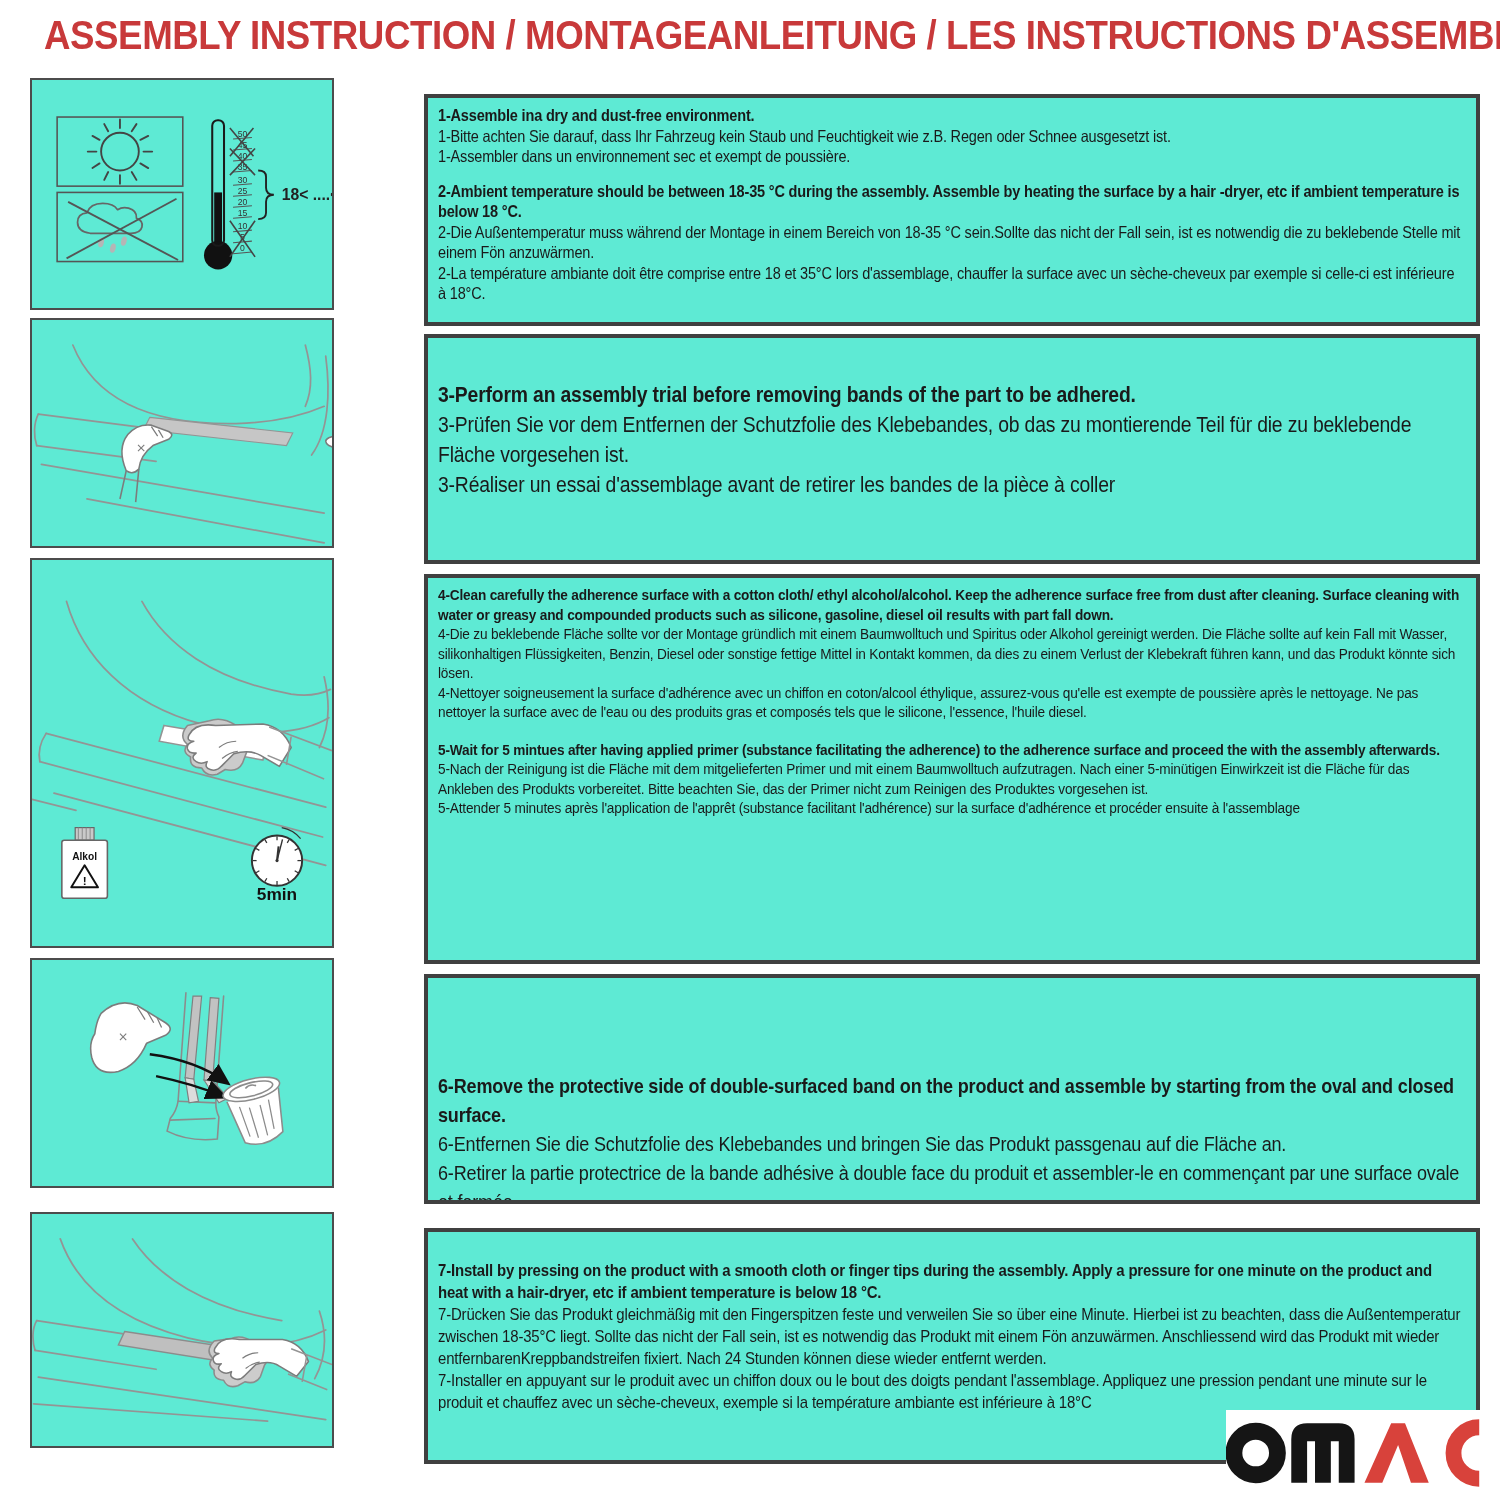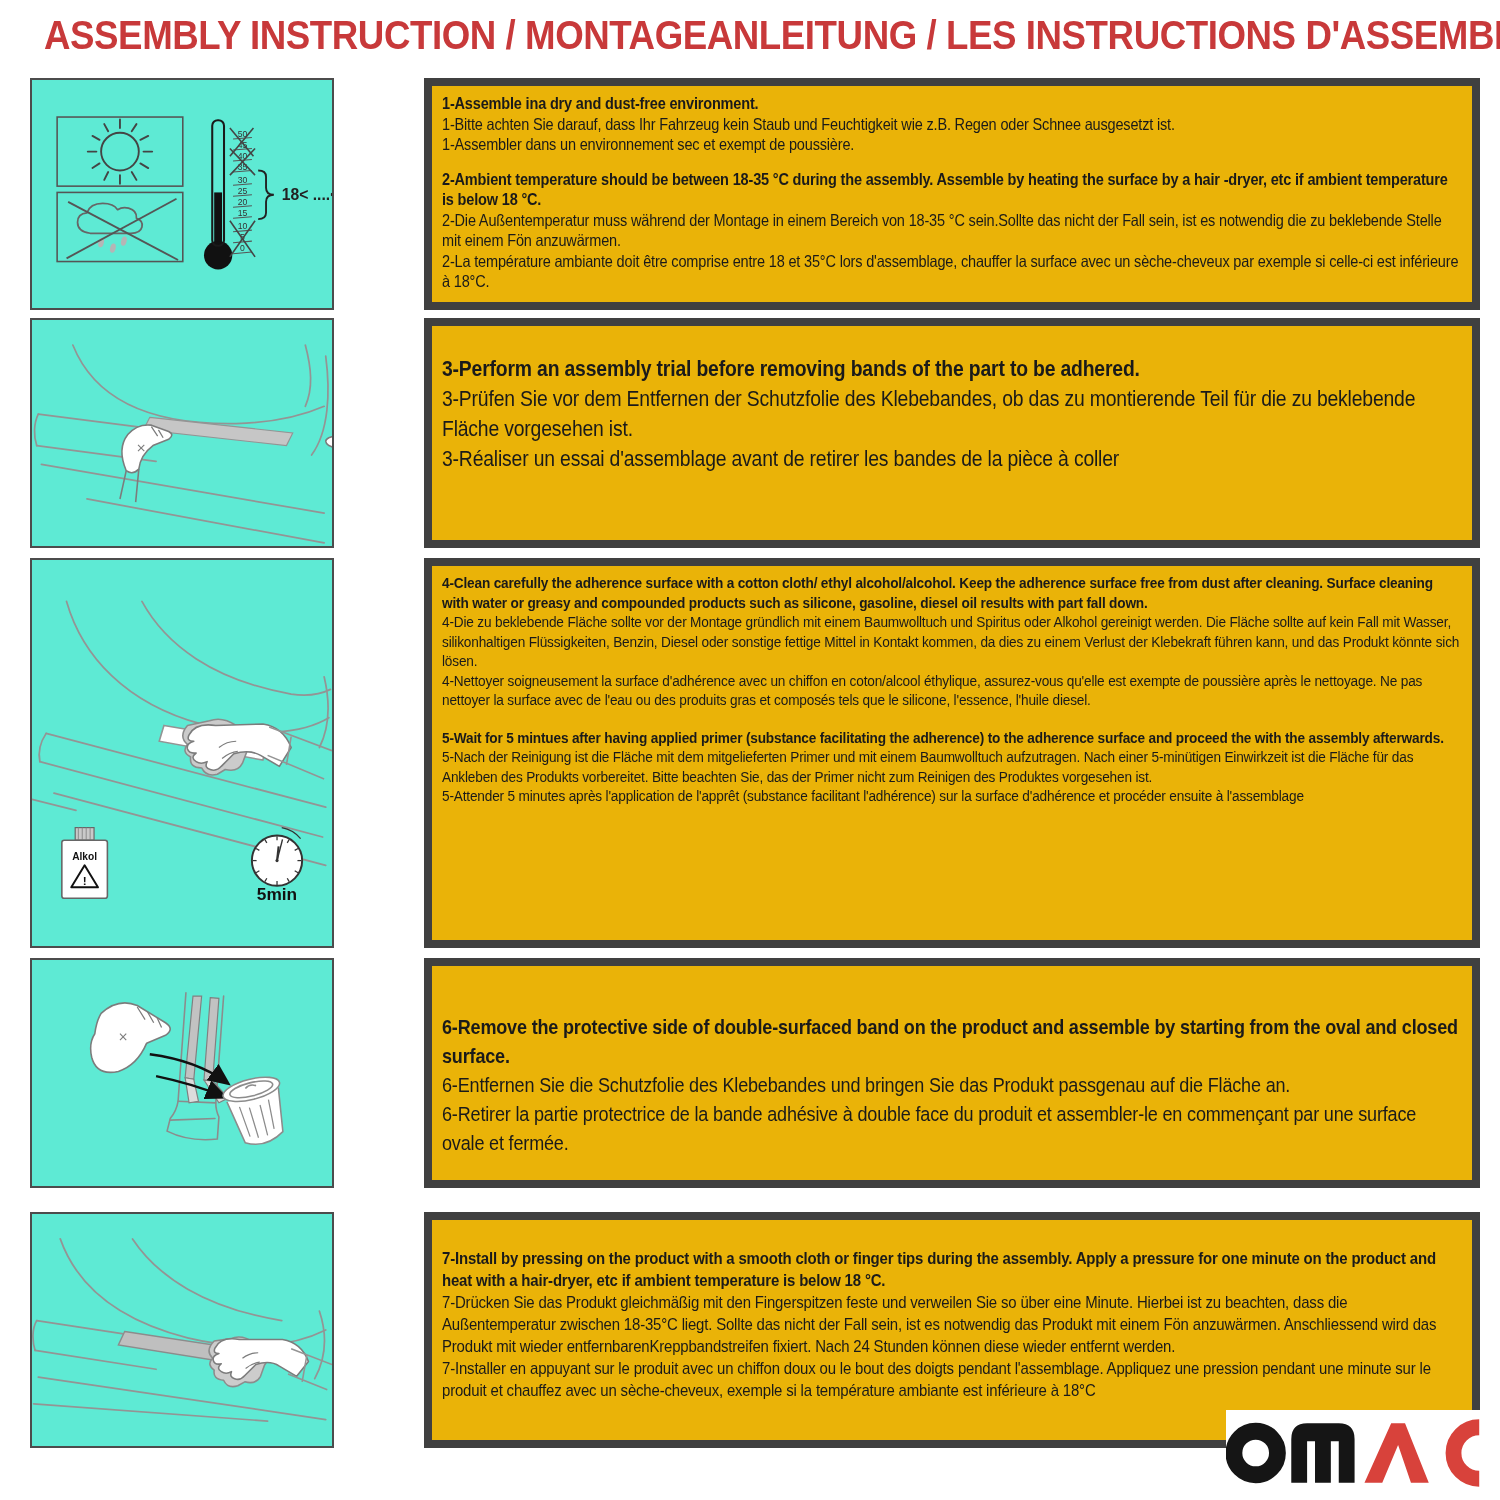--- a/index.html
+++ b/index.html
@@ -5,35 +5,35 @@
   html,body{margin:0;padding:0;background:#fff;}
   body{width:1500px;height:1500px;position:relative;overflow:hidden;
        font-family:"Liberation Sans",sans-serif;color:#1a1a1a;}
   .title{position:absolute;top:12px;left:44px;font-size:41px;font-weight:700;
          color:#c8393a;letter-spacing:-0.5px;white-space:nowrap;
          transform:scaleX(0.895);transform-origin:0 50%;}
   .row{position:absolute;left:0;width:1500px;}
   .illus{position:absolute;left:30px;top:0;width:304px;height:100%;
          border:2px solid #4c4c4c;background:#5eead4;box-sizing:border-box;}
   .illus svg{display:block;width:100%;height:100%;}
-  .tbox{position:absolute;left:424px;top:0;width:1056px;height:100%;
-        border:8px solid #404040;background:#eab308;box-sizing:border-box;overflow:hidden;}
+  .tbox{position:absolute;left:424px;top:16px;width:1056px;height:100%;
+        border:4px solid #404040;background:#5eead4;box-sizing:border-box;overflow:hidden;}
   .tin{padding:7px 10px 0 10px;}
   .cond{transform:scaleX(0.88);transform-origin:0 0;width:113.6%;}
   p{margin:0;}
   .b{font-weight:700;}
   .s1 p{font-size:16.5px;line-height:20.5px;letter-spacing:-0.2px;}
   .s2 p{font-size:22px;line-height:30px;letter-spacing:-0.2px;}
   .s3 p{font-size:15.5px;line-height:19.5px;letter-spacing:-0.2px;}
   .s4 p{font-size:20.5px;line-height:29px;letter-spacing:-0.2px;}
   .s5 p{font-size:17px;line-height:22px;letter-spacing:-0.2px;}
   .gap1{margin-top:14px;}
   .gap3{margin-top:18px;}
-  .pad2{padding-top:28px;}
-  .pad4{padding-top:46px;}
+  .pad2{padding-top:42px;}
+  .pad4{padding-top:46px;margin-top:47px;}
   .pad5{padding-top:28px;}
   .logo{position:absolute;left:1226px;top:1410px;width:272px;height:86px;background:#fff;}
   .logo svg{display:block;width:100%;height:100%;}
   svg text{font-family:"Liberation Sans",sans-serif;}
 </style>
 </head>
 <body>
 
 <div class="title">ASSEMBLY INSTRUCTION / MONTAGEANLEITUNG / LES INSTRUCTIONS D'ASSEMBLAGE</div>
 

